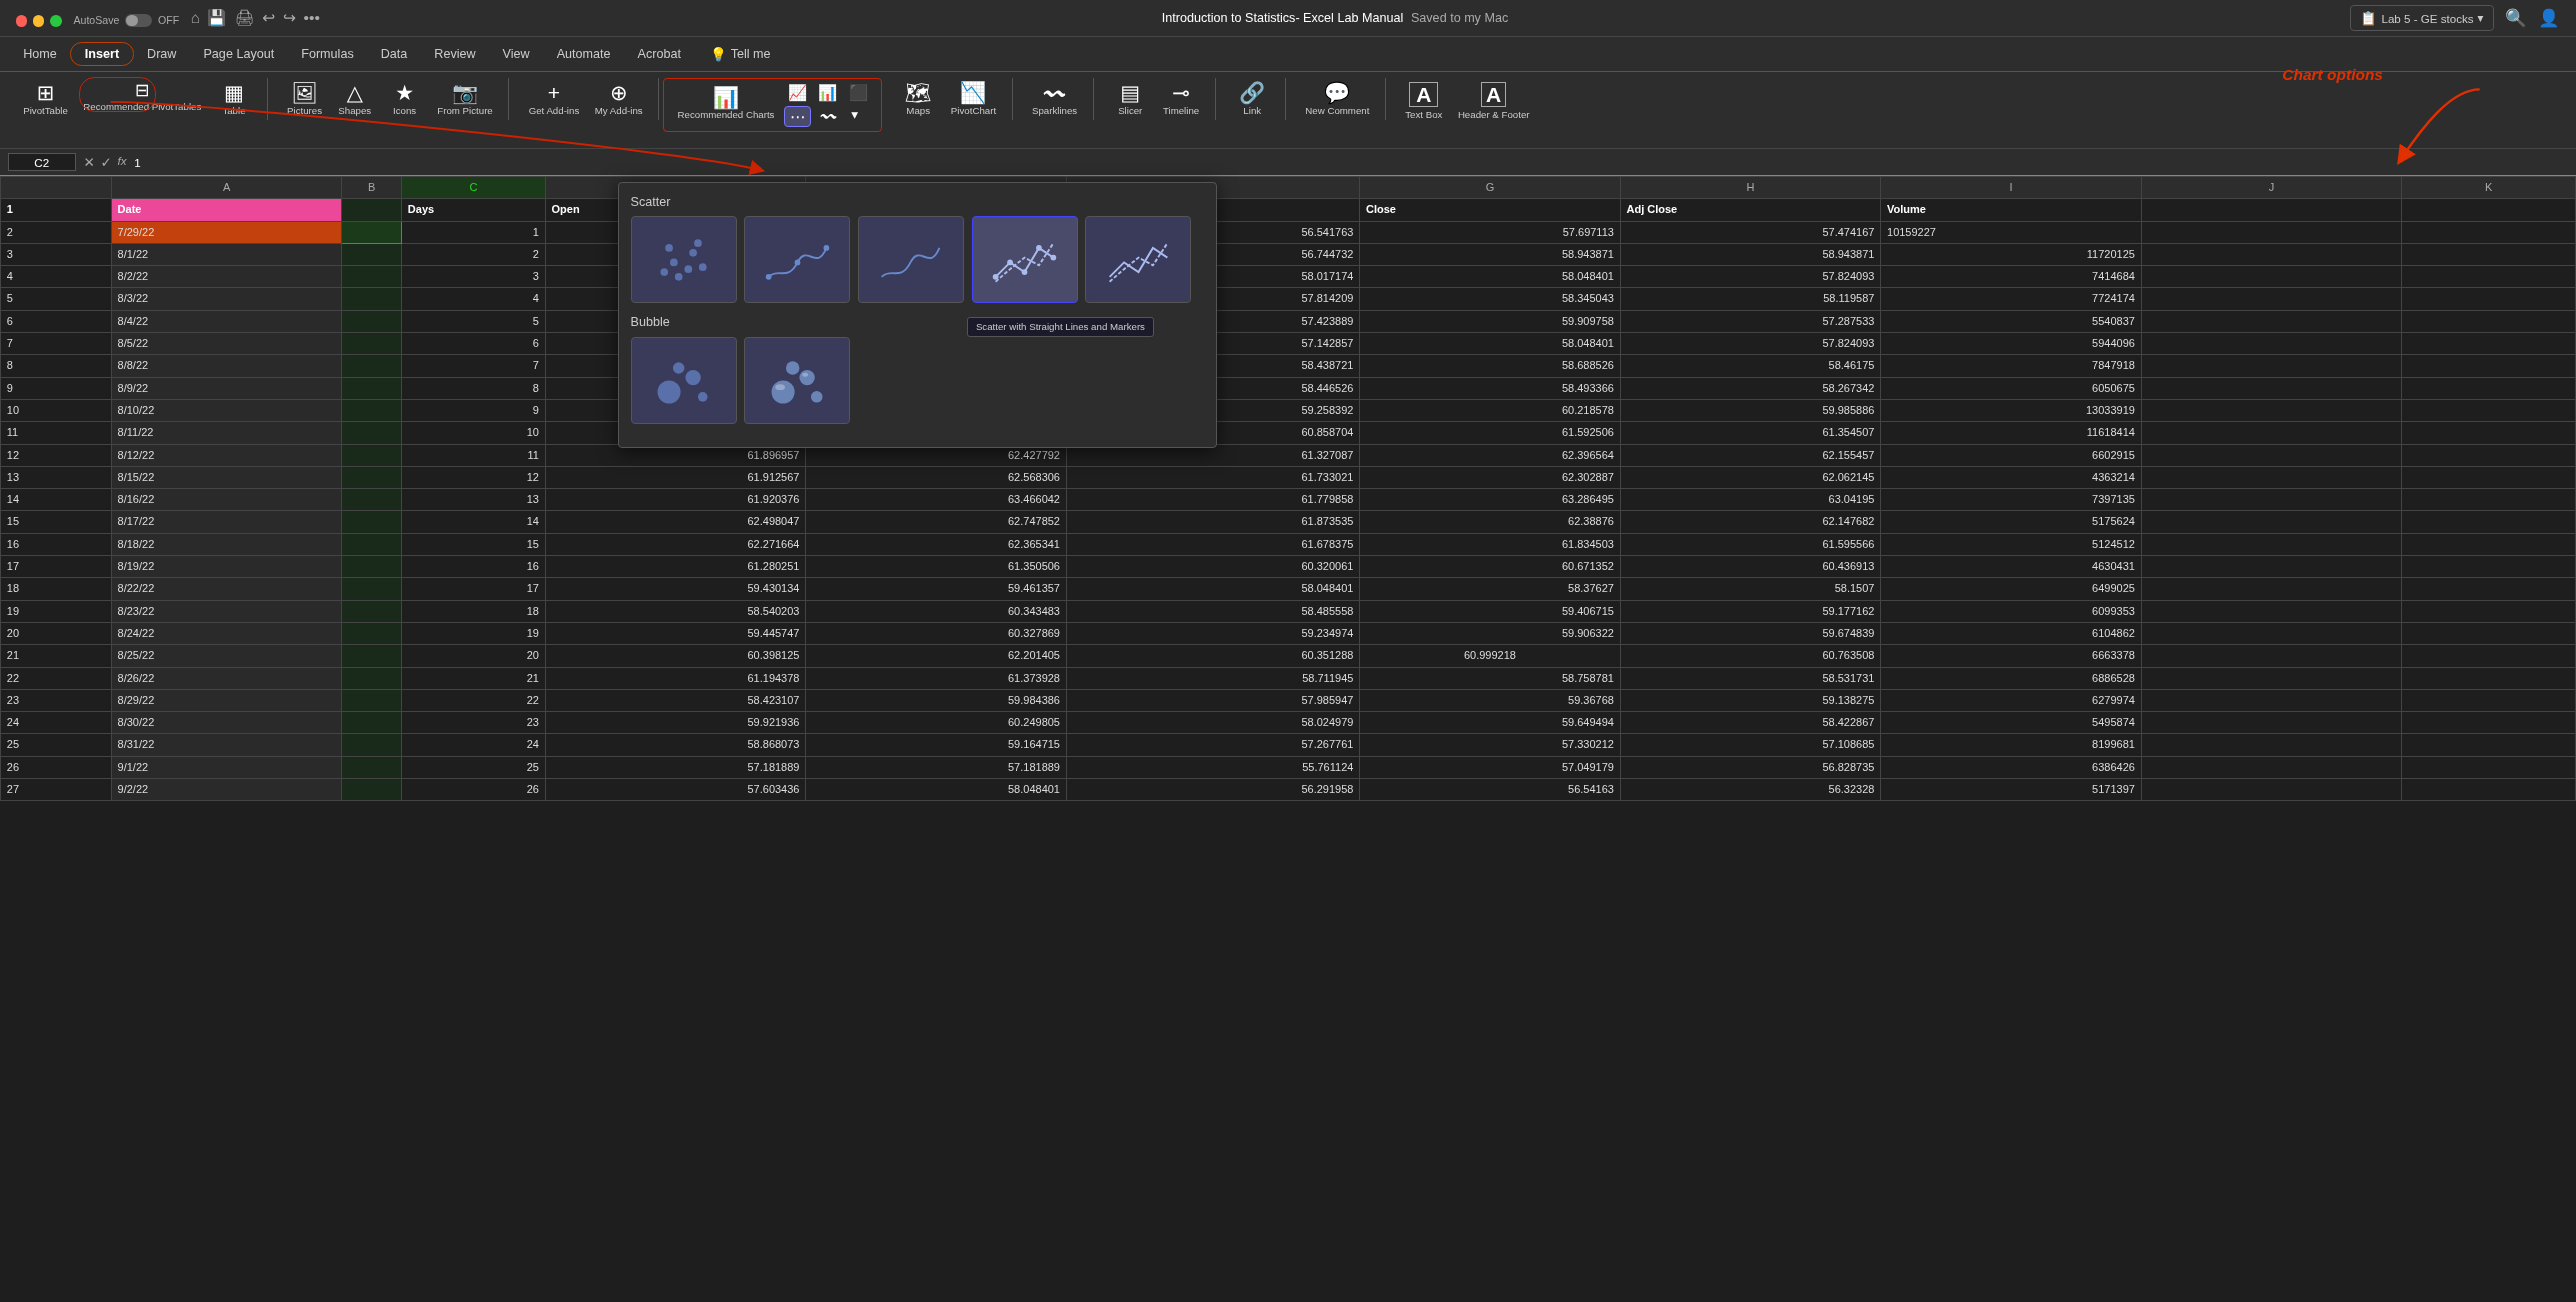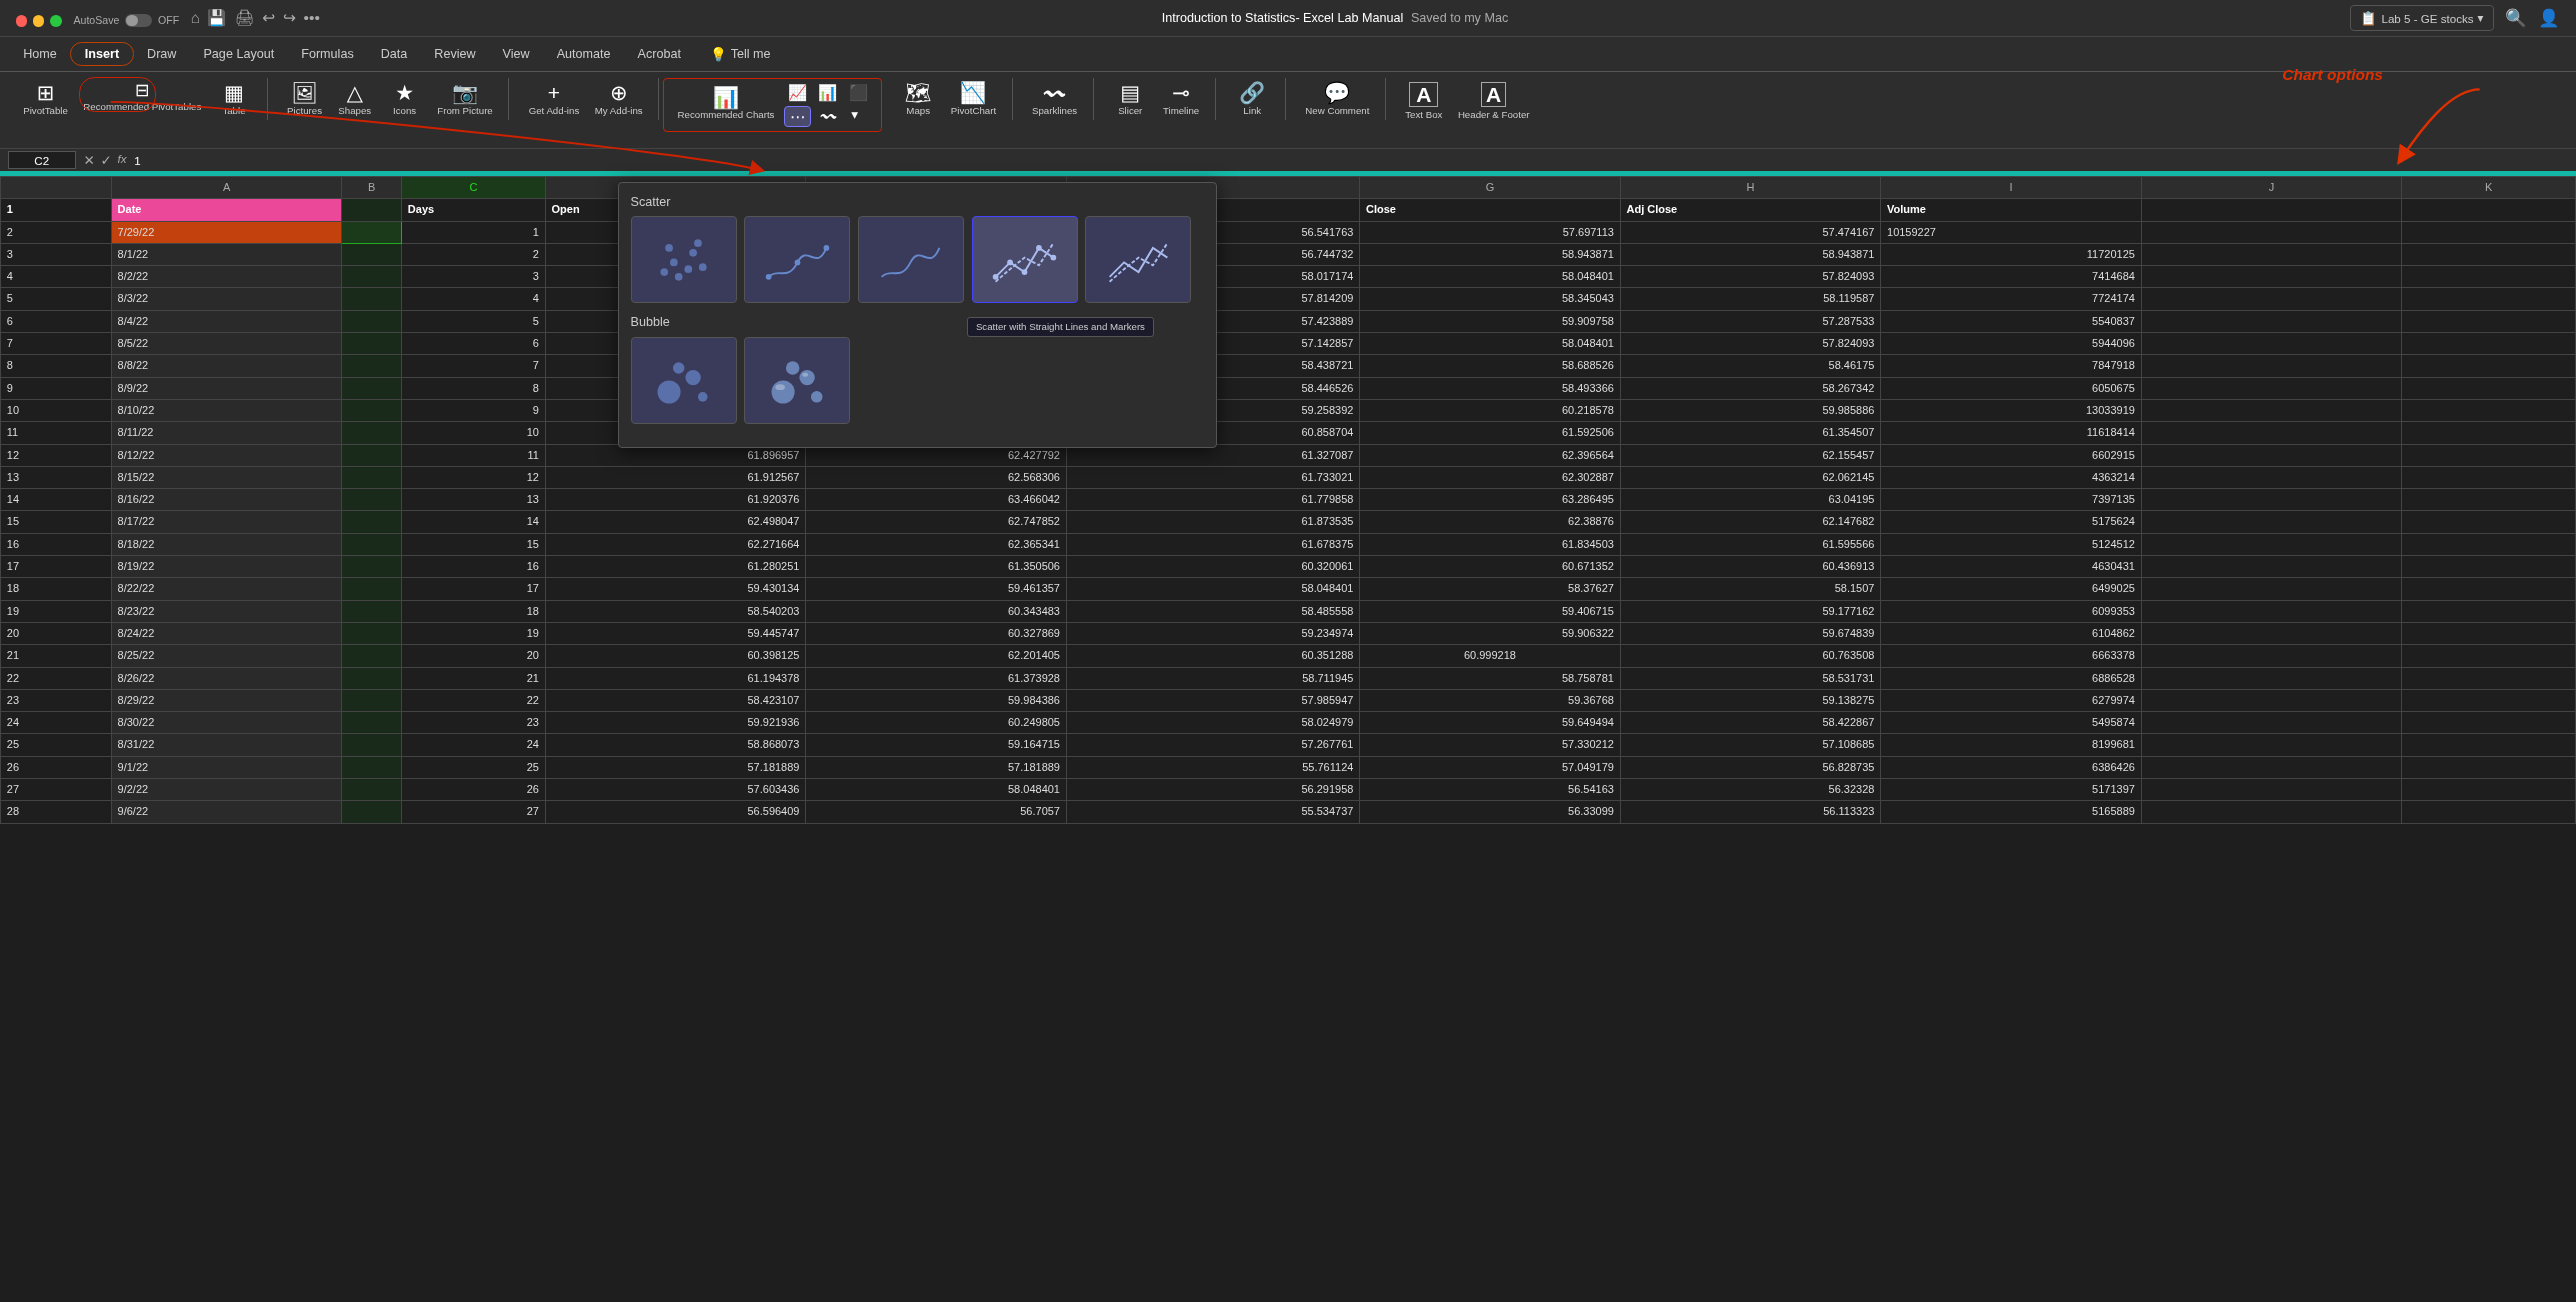--- a/index.html
+++ b/index.html
@@ -91,21 +91,21 @@
     .ribbon-btn .icon { font-size: 21px; line-height: 1; }
     .ribbon-btn .label { font-size: 9.7px; color: #cccccc; text-align: center; line-height: 1.2; }
 
     
     .formula-bar {
       background: #2d2d2d;
       display: flex;
       align-items: center;
       padding: 1.9px 7.7px;
       gap: 7.7px;
-      border-bottom: 5px solid #14b8a6;
+      border-bottom: 1px solid #14b8a6;
       height: 27px;
     }
     .name-box {
       width: 68px;
       background: #1e1e1e;
       border: 1px solid #555;
       color: white;
       padding: 1.9px 5.8px;
       font-size: 11.6px;
       text-align: center;
@@ -845,34 +845,20 @@
             <td style="text-align: right;">26</td>
             <td style="text-align: right;">57.603436</td>
             <td style="text-align: right;">58.048401</td>
             <td style="text-align: right;">56.291958</td>
             <td style="text-align: right;">56.54163</td>
             <td style="text-align: right;">56.32328</td>
             <td style="text-align: right;">5171397</td>
             <td></td>
             <td></td>
           </tr>
-          <tr>
-            <td>28</td>
-            <td style="background: rgb(42, 42, 42);">9/6/22</td>
-            <td style="background: rgb(26, 42, 26);"></td>
-            <td style="text-align: right;">27</td>
-            <td style="text-align: right;">56.596409</td>
-            <td style="text-align: right;">56.7057</td>
-            <td style="text-align: right;">55.534737</td>
-            <td style="text-align: right;">56.33099</td>
-            <td style="text-align: right;">56.113323</td>
-            <td style="text-align: right;">5165889</td>
-            <td></td>
-            <td></td>
-          </tr>
         </tbody>
     </table>
   </div>
 </div>
 
 <div class="chart-dropdown">
   <div class="chart-section-title">Scatter</div>
   <div class="chart-options-row">
 
     <div class="chart-option">

